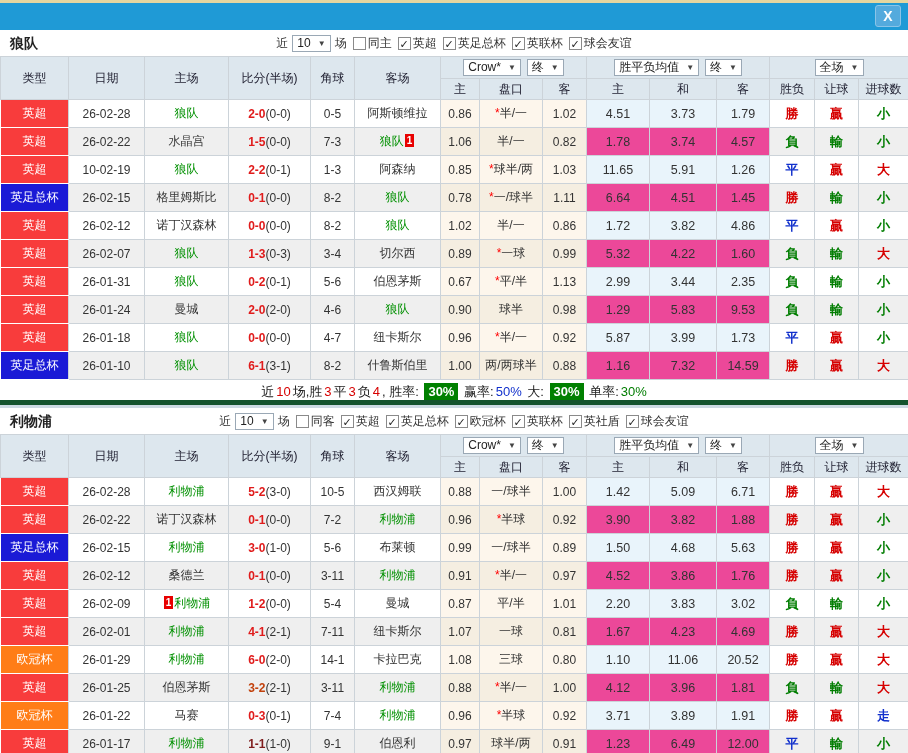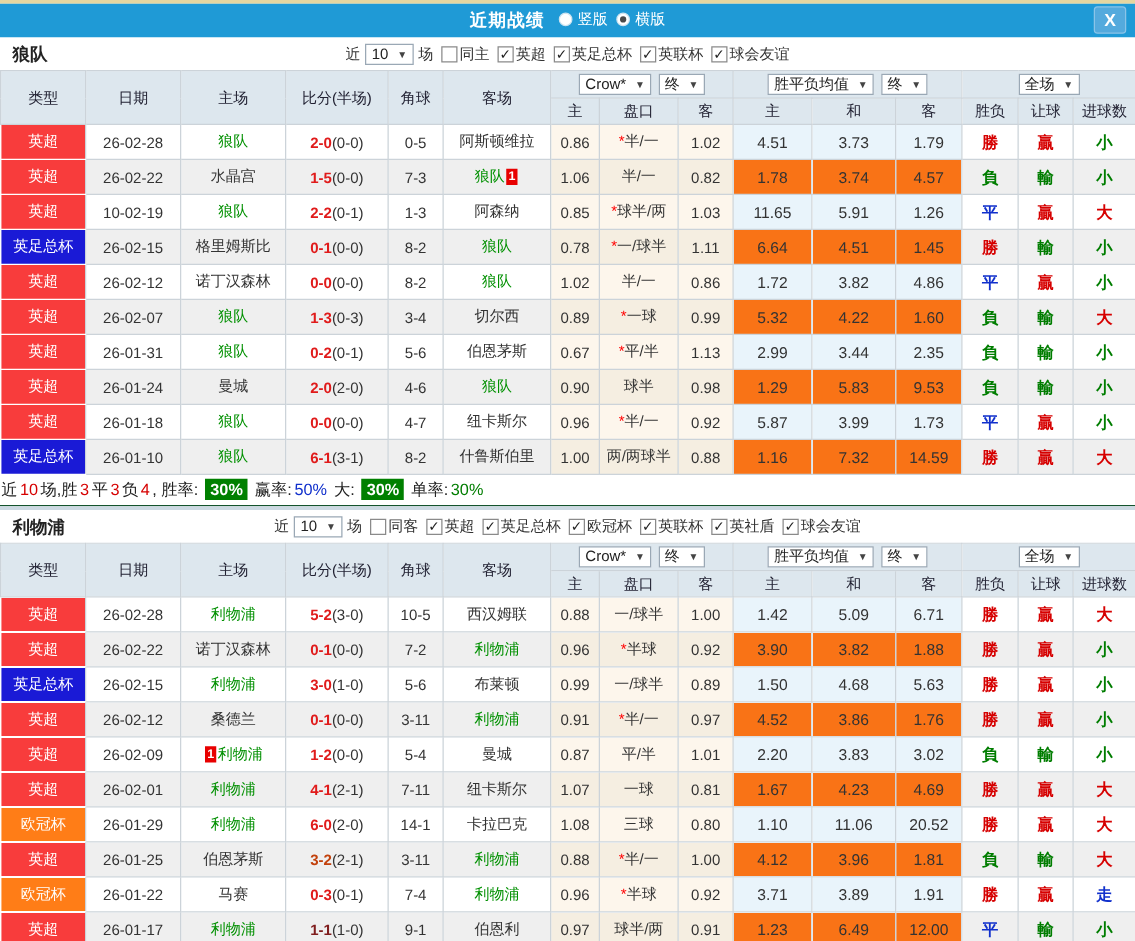--- a/index.html
+++ b/index.html
@@ -45,50 +45,40 @@
   th, td { border: 1px solid #ccd3d9; overflow: hidden; white-space: nowrap; }
   thead th { background: #dde7ee; font-weight: normal; font-size: 12px; color: #223; }
   thead tr.h1 th { height: 22px; }
   thead tr.h2 th { height: 21px; }
   tbody td { height: 28px; font-size: 12px; color: #333; background: #fff; }
   tr.even td { background: #efefef; }
   td.league { border-color: #fff #ccd3d9 #fff #fff; color: #fff; font-size: 12px; }
   td.odds  { background: #fdf6ec; }
   tr.even td.odds { background: #f5eee1; }
   td.avg   { background: #e9f4fb; font-size: 12.5px; }
-  tr.even td.avg { background: #f97316; }
+  tr.even td.avg { background: #ec4899; }
   td.res span { font-weight: bold; font-size: 13px; }
   .redcard { display: inline-block; background: #e80000; color: #fff; font-size: 10px;
              font-weight: bold; line-height: 13px; padding: 0 2px; margin: 0 1px; vertical-align: 1px; }
   .half { color: #333; }
 
-  .summary { height: 25px; border-bottom: 1px solid #14532d; text-align: left;
+  .summary { height: 25px; border-bottom: 5px solid #14532d; text-align: center;
              font-size: 13px; line-height: 24px; color: #222; }
   .summary span { margin: 0 1px; }
   .sum-badge { color: #fff; padding: 1px 4px; font-weight: bold; }
 
   .sep { height: 3px; background: #ccd9e2; }
 </style>
 </head>
 <body>
 
 <div id="app">
   <div class="top-strip"></div>
 
   <div class="titlebar">
-    <div class="title-group">
-      <span class="title">近期战绩</span>
-      <span><span class="view-radio-wrap">
-            <span class="radio"></span>
-            <span class="view-label">竖版</span>
-          </span><span class="view-radio-wrap">
-            <span class="radio sel"></span>
-            <span class="view-label">横版</span>
-          </span></span>
-    </div>
     <div class="close-btn">X</div>
   </div>
 
   <div class="section">
     <div class="section-bar">
       <span class="team">狼队</span>
       <div class="filters">
           <span>近</span>
           <span class="selbox">
             <span>10</span>

